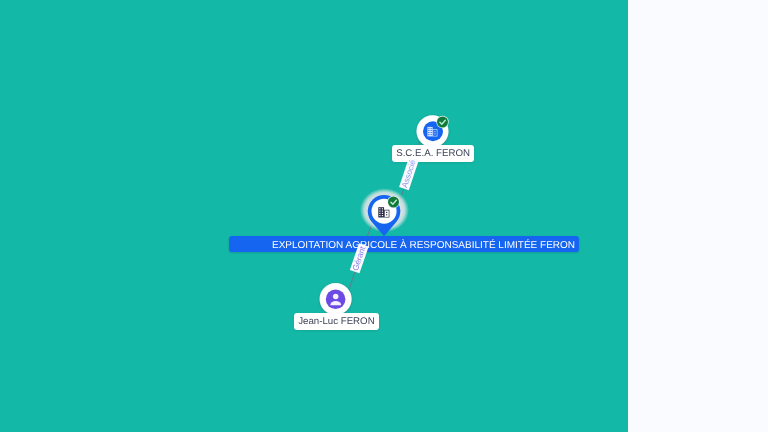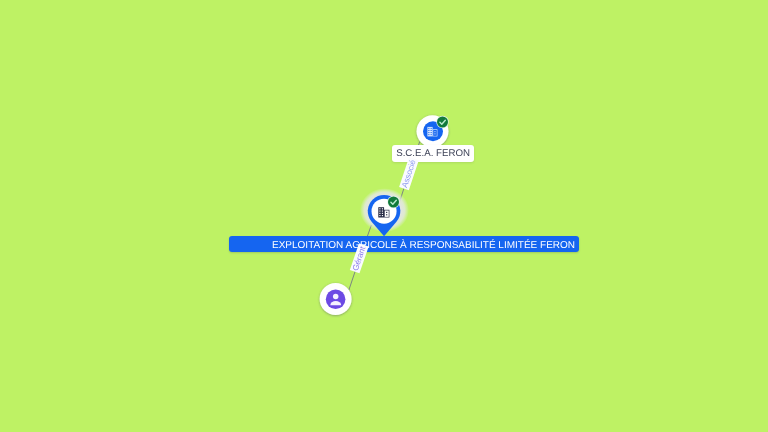--- a/index.html
+++ b/index.html
@@ -1,20 +1,20 @@
 <!DOCTYPE html>
 <html><head>
 <meta charset="utf-8">
 <title>Entity relationship graph</title>
 <style>
   html,body{margin:0;padding:0;}
   body{width:768px;height:432px;overflow:hidden;background:#fafbfe;
        font-family:"Liberation Sans",sans-serif;
        -webkit-font-smoothing:antialiased;text-rendering:geometricPrecision;}
-  #stage{position:relative;width:768px;height:432px;background:#bef264;}
+  #stage{position:relative;width:628px;height:432px;background:#14b8a6;}
   svg.layer{position:absolute;left:0;top:0;width:768px;height:432px;display:block;}
 
   .nodelabel{position:absolute;white-space:nowrap;border-radius:3px;
              font-family:"Liberation Sans",sans-serif;line-height:1;
              transform:translateZ(0);will-change:transform;}
   .nodelabel.plain{background:#ffffff;color:#3e4358;font-size:9.7px;
              padding:4.2px 4.2px 2.8px;box-shadow:0 1px 2.5px rgba(25,35,75,.11);}
   .nodelabel.sel{background:#1565f0;color:#ffffff;font-size:10px;
              padding:4.5px 4px 1.5px;box-shadow:0 1px 2px rgba(20,30,70,.18);}
   .edgelabel{font-family:"Liberation Sans",sans-serif;font-size:8.2px;}
@@ -110,20 +110,21 @@
       <circle cx="335.6" cy="299.3" r="9.8" fill="#6c4ae4"></circle>
       <g>
         <circle cx="335.7" cy="296.6" r="2.75" fill="#f5f2fe"></circle>
         <path d="M330.3 305.3 a5.45 4.2 0 0 1 10.9 0 z" fill="#f5f2fe"></path>
       </g>
     </g>
   </svg>
 
   <div class="nodelabel plain" id="lbl-scea" style="left: 392px; top: 145px;">S.C.E.A. FERON</div>
   <div class="nodelabel sel" id="lbl-earl" style="left: 229px; top: 236px; padding-left: 43px;">EXPLOITATION AGRICOLE À RESPONSABILITÉ LIMITÉE FERON</div>
+  <div class="nodelabel plain" id="lbl-jeanluc" style="left: 294.3px; top: 313px;">Jean-Luc FERON</div>
 
   <svg class="layer" id="edgelabel-layer" viewBox="0 0 768 432">
     <g id="g-associe">
       <rect id="bg-associe" fill="#fafbfe" x="393.091748046875" y="166.14293518066407" width="31.51474609375" height="10.2" transform="rotate(-71.51169261265696 408.627685546875 173.74293518066406) translate(0 2.77)"></rect>
       <text id="lb-associe" class="edgelabel" x="408.627685546875" y="173.74293518066406" fill="#8e9bef" text-anchor="middle" transform="rotate(-71.51169261265696 408.627685546875 173.74293518066406) translate(0 2.77)">Associé</text>
     </g>
     <g id="g-gerant">
       <rect id="bg-gerant" fill="#fafbfe" x="345.6502197265625" y="251.0844482421875" width="28.1554931640625" height="10.2" transform="rotate(-70.94463934010234 359.3658447265625 258.6844482421875) translate(0 2.25)"></rect>
       <text id="lb-gerant" class="edgelabel" x="359.3658447265625" y="258.6844482421875" fill="#8878ec" text-anchor="middle" transform="rotate(-70.94463934010234 359.3658447265625 258.6844482421875) translate(0 2.25)">Gérant</text>
     </g>

